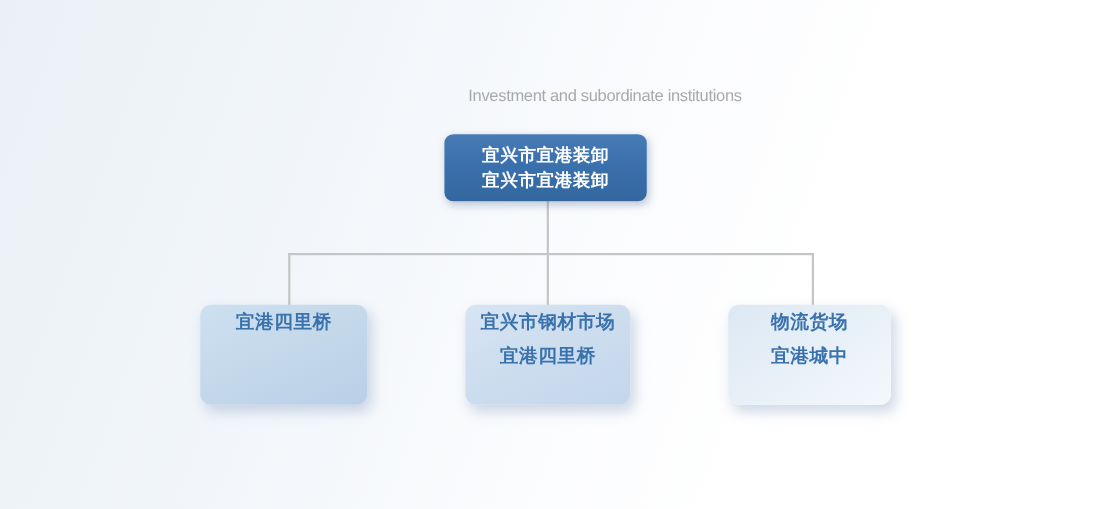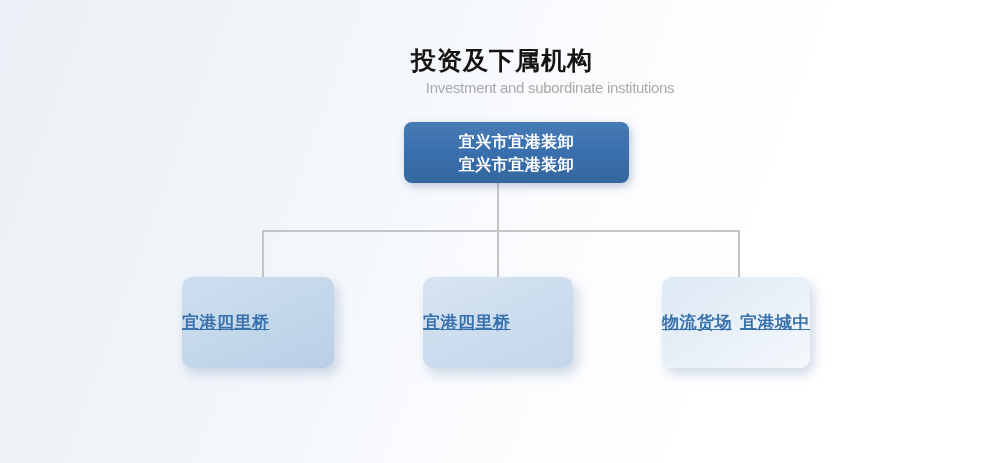--- a/index.html
+++ b/index.html
@@ -38,71 +38,70 @@
     letter-spacing:-0.3px;
     margin-left:48px;
   }
   .conn{position:absolute;background:var(--connector);}
   .conn-center-v{left:497px;top:182px;width:2px;height:96px;}
   .conn-h{left:262px;top:230px;width:478px;height:2px;}
   .conn-left-v{left:262px;top:230px;width:2px;height:48px;}
   .conn-right-v{left:738px;top:230px;width:2px;height:48px;}
   .root-box{
     position:absolute;
-    left:404px;top:122px;width:225px;height:61px;
+    left:404px;top:122px;width:184px;height:61px;
     border-radius:8px;
     background:linear-gradient(180deg,var(--root-box-top) 0%,var(--root-box-mid) 45%,var(--root-box-bottom) 100%);
     box-shadow:2px 3px 8px rgba(70,100,140,0.35);
     display:flex;flex-direction:column;justify-content:center;align-items:center;
     color:var(--root-text);
     font-size:16px;font-weight:bold;line-height:23px;
     letter-spacing:0.5px;
     text-align:center;
   }
   .child-box{
     position:absolute;top:277px;height:91px;
     border-radius:10px;
     box-shadow:4px 6px 12px rgba(130,155,190,0.38);
-    display:flex;flex-direction:row;justify-content:space-between;align-items:center;
+    display:flex;flex-direction:column;justify-content:flex-start;align-items:center;
     color:var(--child-text);
     font-size:17px;font-weight:bold;line-height:31px;
     letter-spacing:0.5px;
     text-align:center;
-    text-decoration:underline;
   }
   .child-1{left:182px;width:152px;
     background:linear-gradient(155deg,#cde0f0 0%,#c3d7ea 55%,#bacfe7 100%);}
   .child-2{left:423px;width:150px;
     background:linear-gradient(155deg,#d8e4f2 0%,#cbdcee 55%,#c3d6eb 100%);}
   .child-3{left:662px;width:148px;
     background:linear-gradient(145deg,#dce8f4 0%,#e9f1f8 55%,#f4f8fc 100%);}
 </style>
 </head>
 <body>
 
 <div class="stage">
 
-  <div class="title">投资及下属机构</div>
   <div class="subtitle">Investment and subordinate institutions</div>
 
   <div class="conn conn-center-v"></div>
   <div class="conn conn-h"></div>
   <div class="conn conn-left-v"></div>
   <div class="conn conn-right-v"></div>
 
   <div class="root-box">
     <div>宜兴市宜港装卸</div>
     <div>宜兴市宜港装卸</div>
   </div>
 
   <div class="child-box child-1">
     <div>宜港四里桥</div>
   </div>
 
   <div class="child-box child-2">
+    <div>宜兴市钢材市场</div>
     <div>宜港四里桥</div>
   </div>
 
   <div class="child-box child-3">
     <div>物流货场</div>
     <div>宜港城中</div>
   </div>
 
 </div>
 

